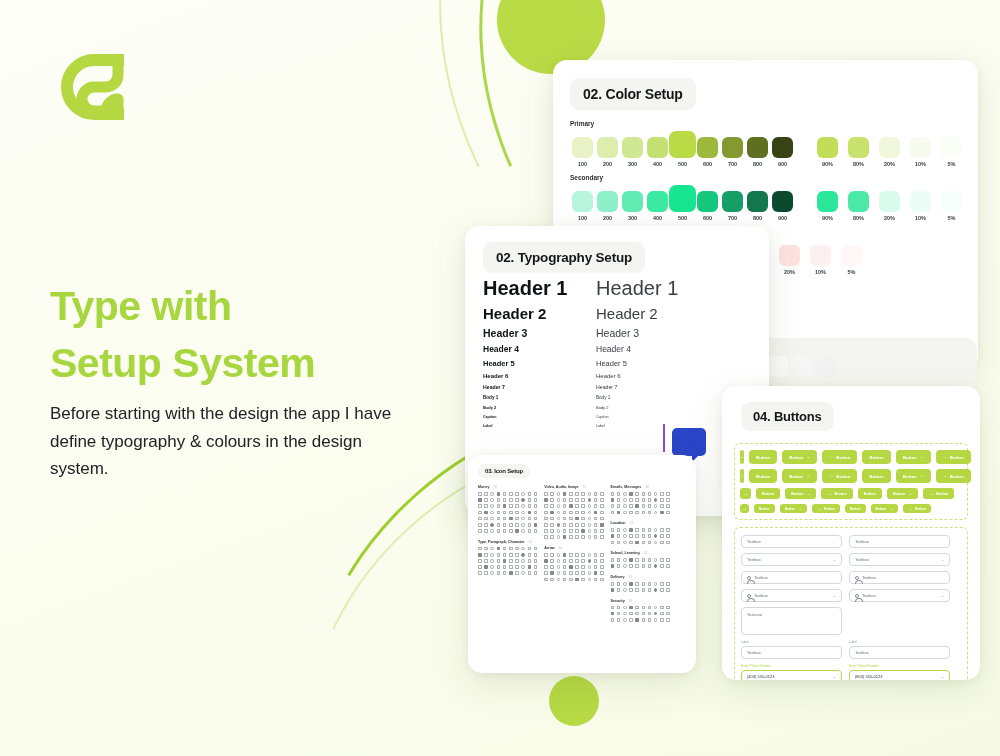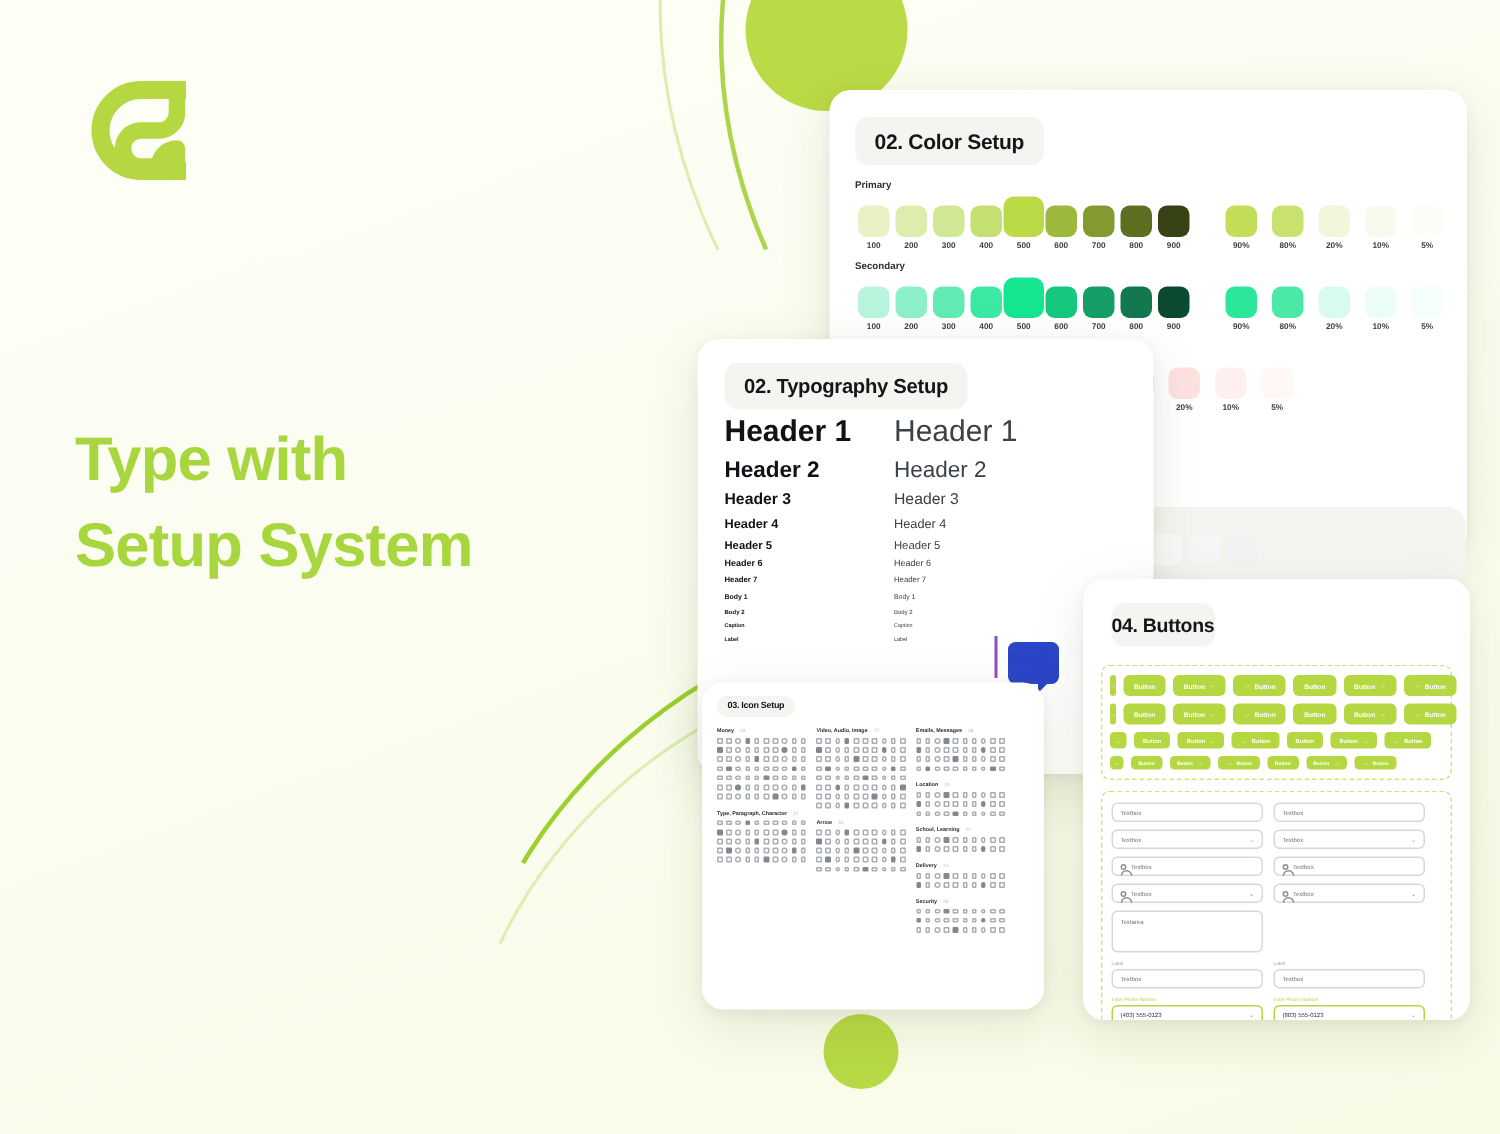--- a/index.html
+++ b/index.html
@@ -167,21 +167,21 @@
   .ico {
     width: 3.6px; height: 3.6px;
     border: .5px solid #9aa0a6; border-radius: .8px;
     opacity: .85;
   }
   .ico.filled { background: #6e757b; border-color: #6e757b; }
   .ico.round { border-radius: 50%; }
 
   
   #card-btn { left: 722px; top: 386px; width: 258px; height: 294px; }
-  #card-btn .card-title { margin: 16px 0 0 19px; padding: 7px 0; font-size: 13px; }
+  #card-btn .card-title { margin: 16px 0 0 19px; padding: 7px 12px; font-size: 13px; }
 
   .dashed-box {
     margin: 12px 12px 0 12px;
     border: 1px dashed #cfe07a;
     border-radius: 6px;
     padding: 6px 5px;
   }
   .btn-row { display: flex; gap: 5px; margin-bottom: 5px; align-items: center; }
   .btn-row:last-child { margin-bottom: 0; }
   .gbtn {
@@ -237,20 +237,21 @@
     <svg width="80" height="78" viewBox="0 0 80 78" fill="none">
       <path d="M68 12 H44 A27 27 0 0 0 44 66 H68" stroke="#b5d741" stroke-width="12" fill="none" stroke-linecap="square"></path>
       <path d="M68 12 V27 A12 12 0 0 1 56 39 H44 A12 12 0 0 0 44 63 H56 A12 12 0 0 1 68 51 V66" stroke="#b5d741" stroke-width="11" fill="none" stroke-linejoin="round" stroke-linecap="square"></path>
     </svg>
   </div>
 
   <div class="headline">
     <div>Type with</div>
     <div>Setup System</div>
   </div>
+  <div class="subcopy">Before starting with the design the app I have define typography &amp; colours in the design system.</div>
 
   <div class="card" id="card-color">
     <div class="card-title">02. Color Setup</div>
     <div id="color-groups">
         <div class="pal-group" style="margin-top: 10px;">
           <div class="pal-label">Primary</div>
           <div class="pal-row">
             <div class="cell">
               <div class="sw" style="background: rgb(232, 242, 196);"></div>
               <div class="sw-lab">100</div>

